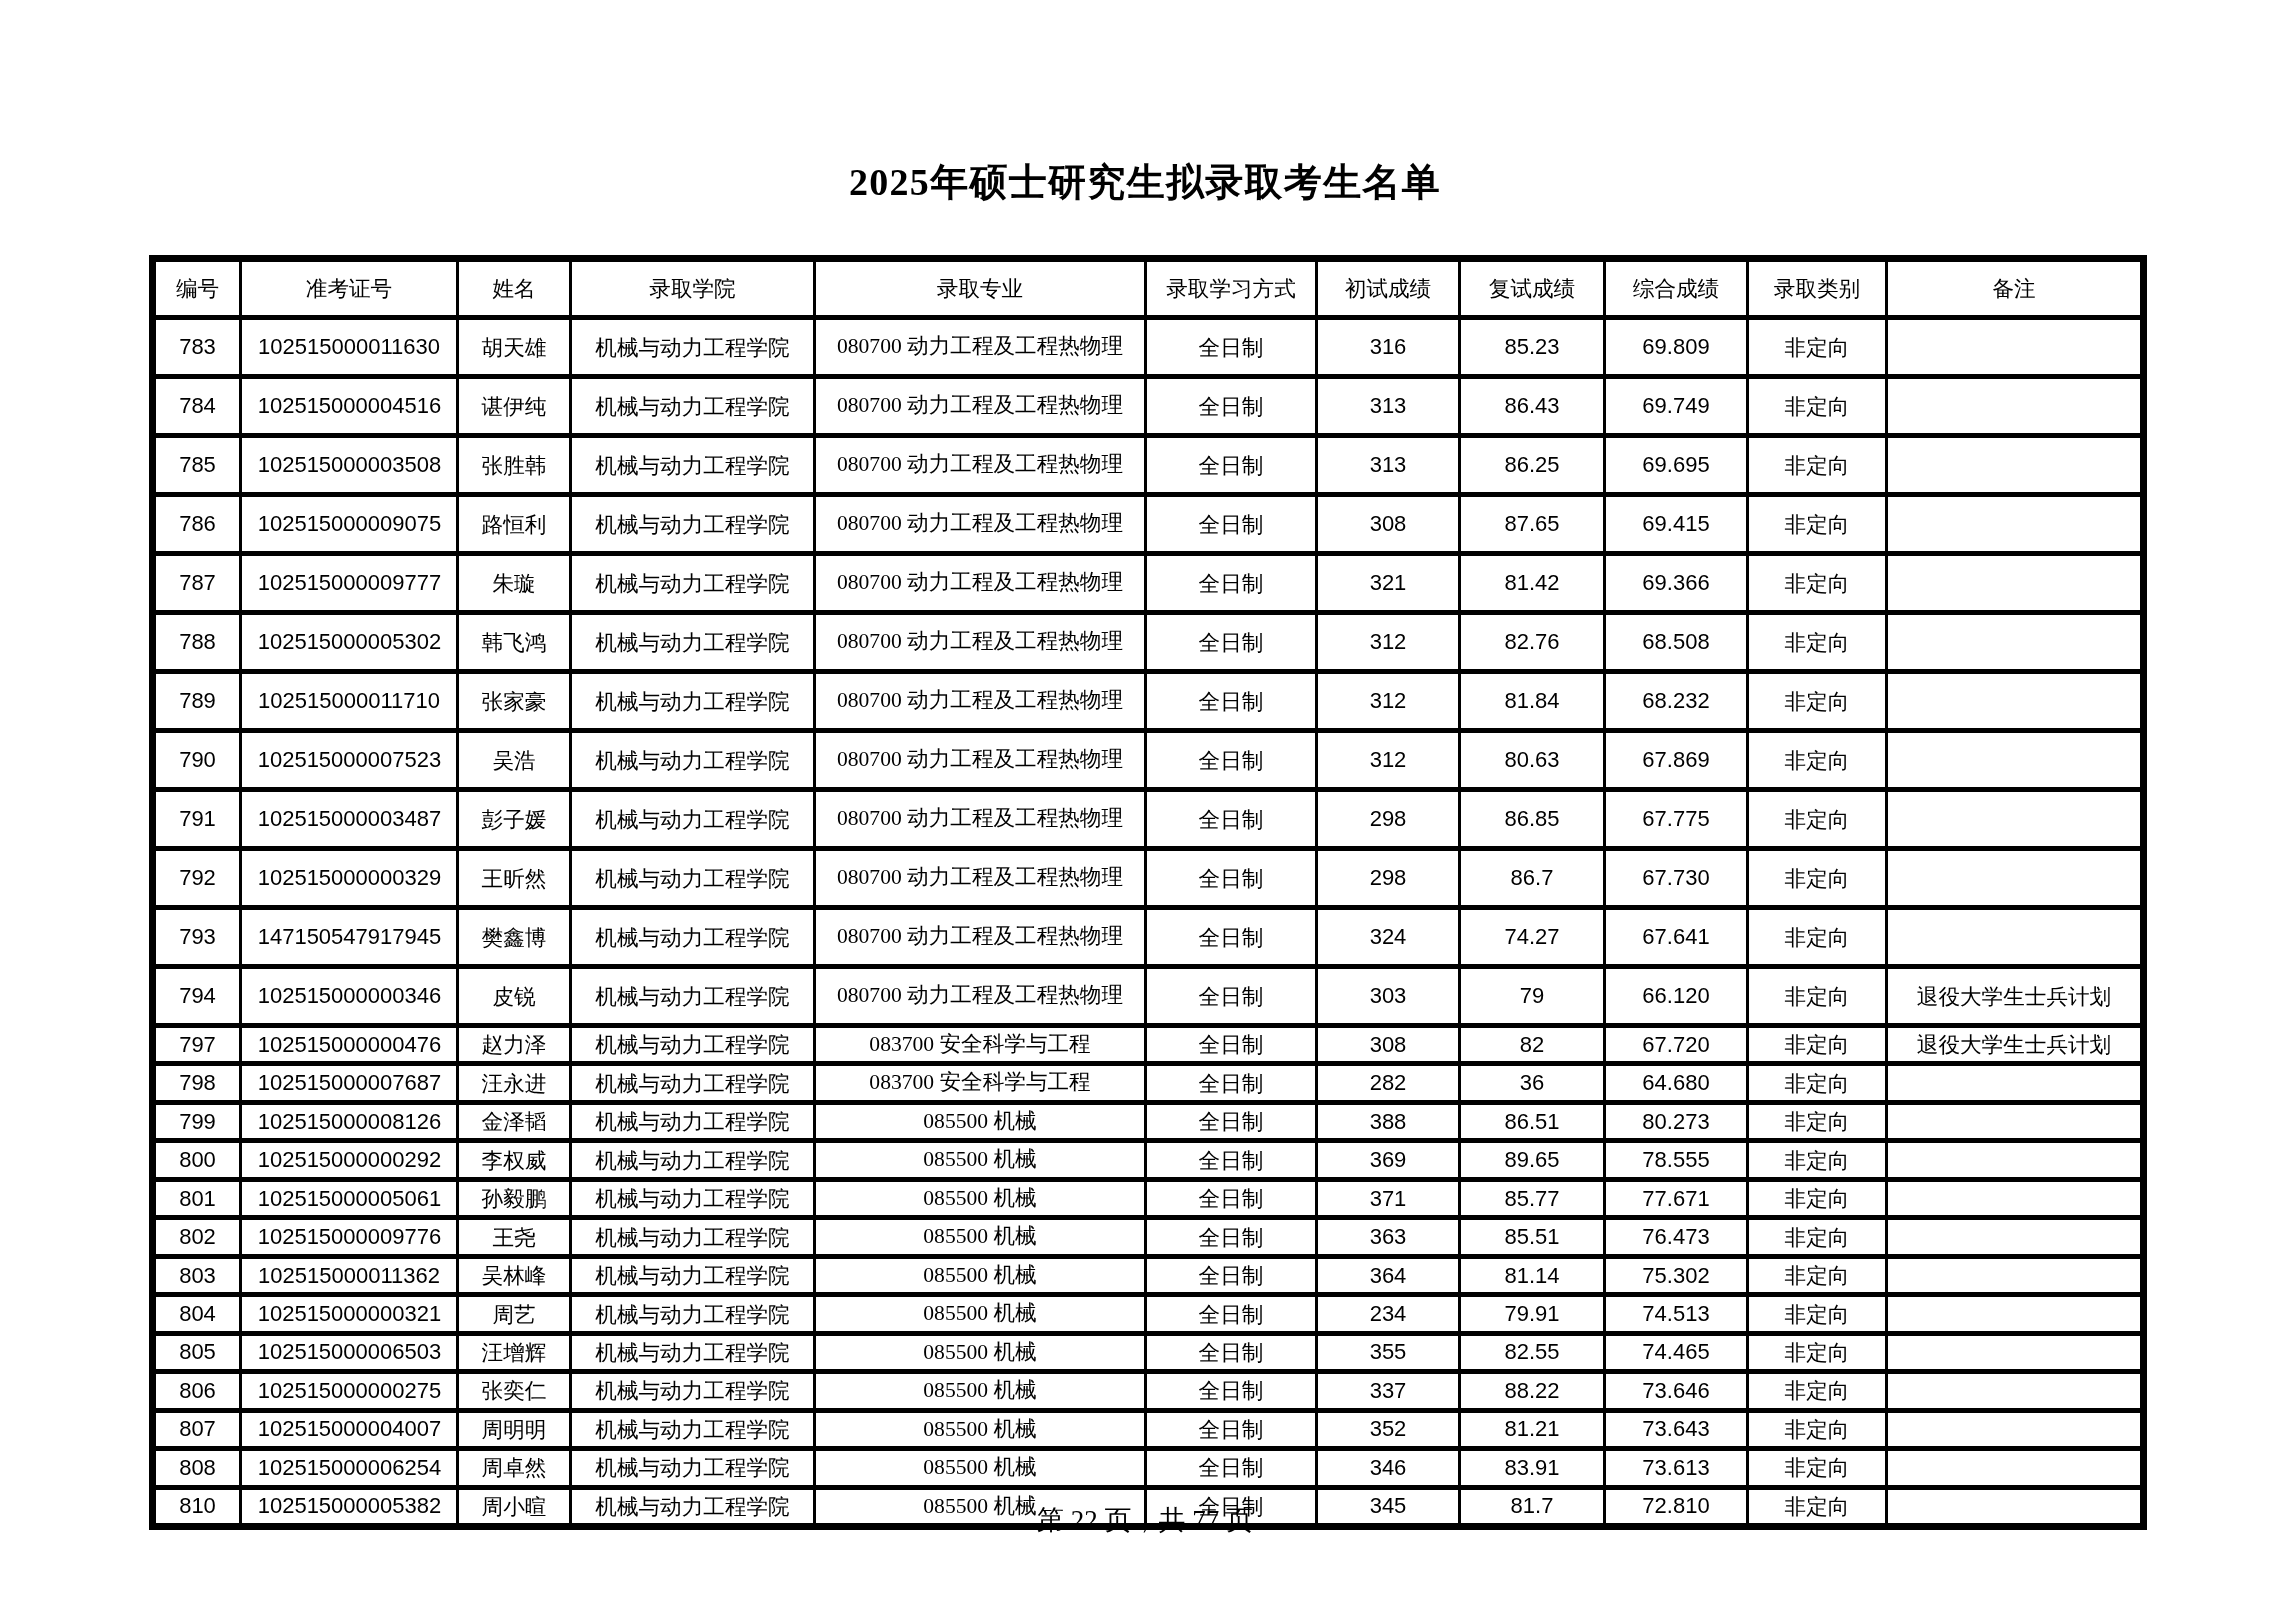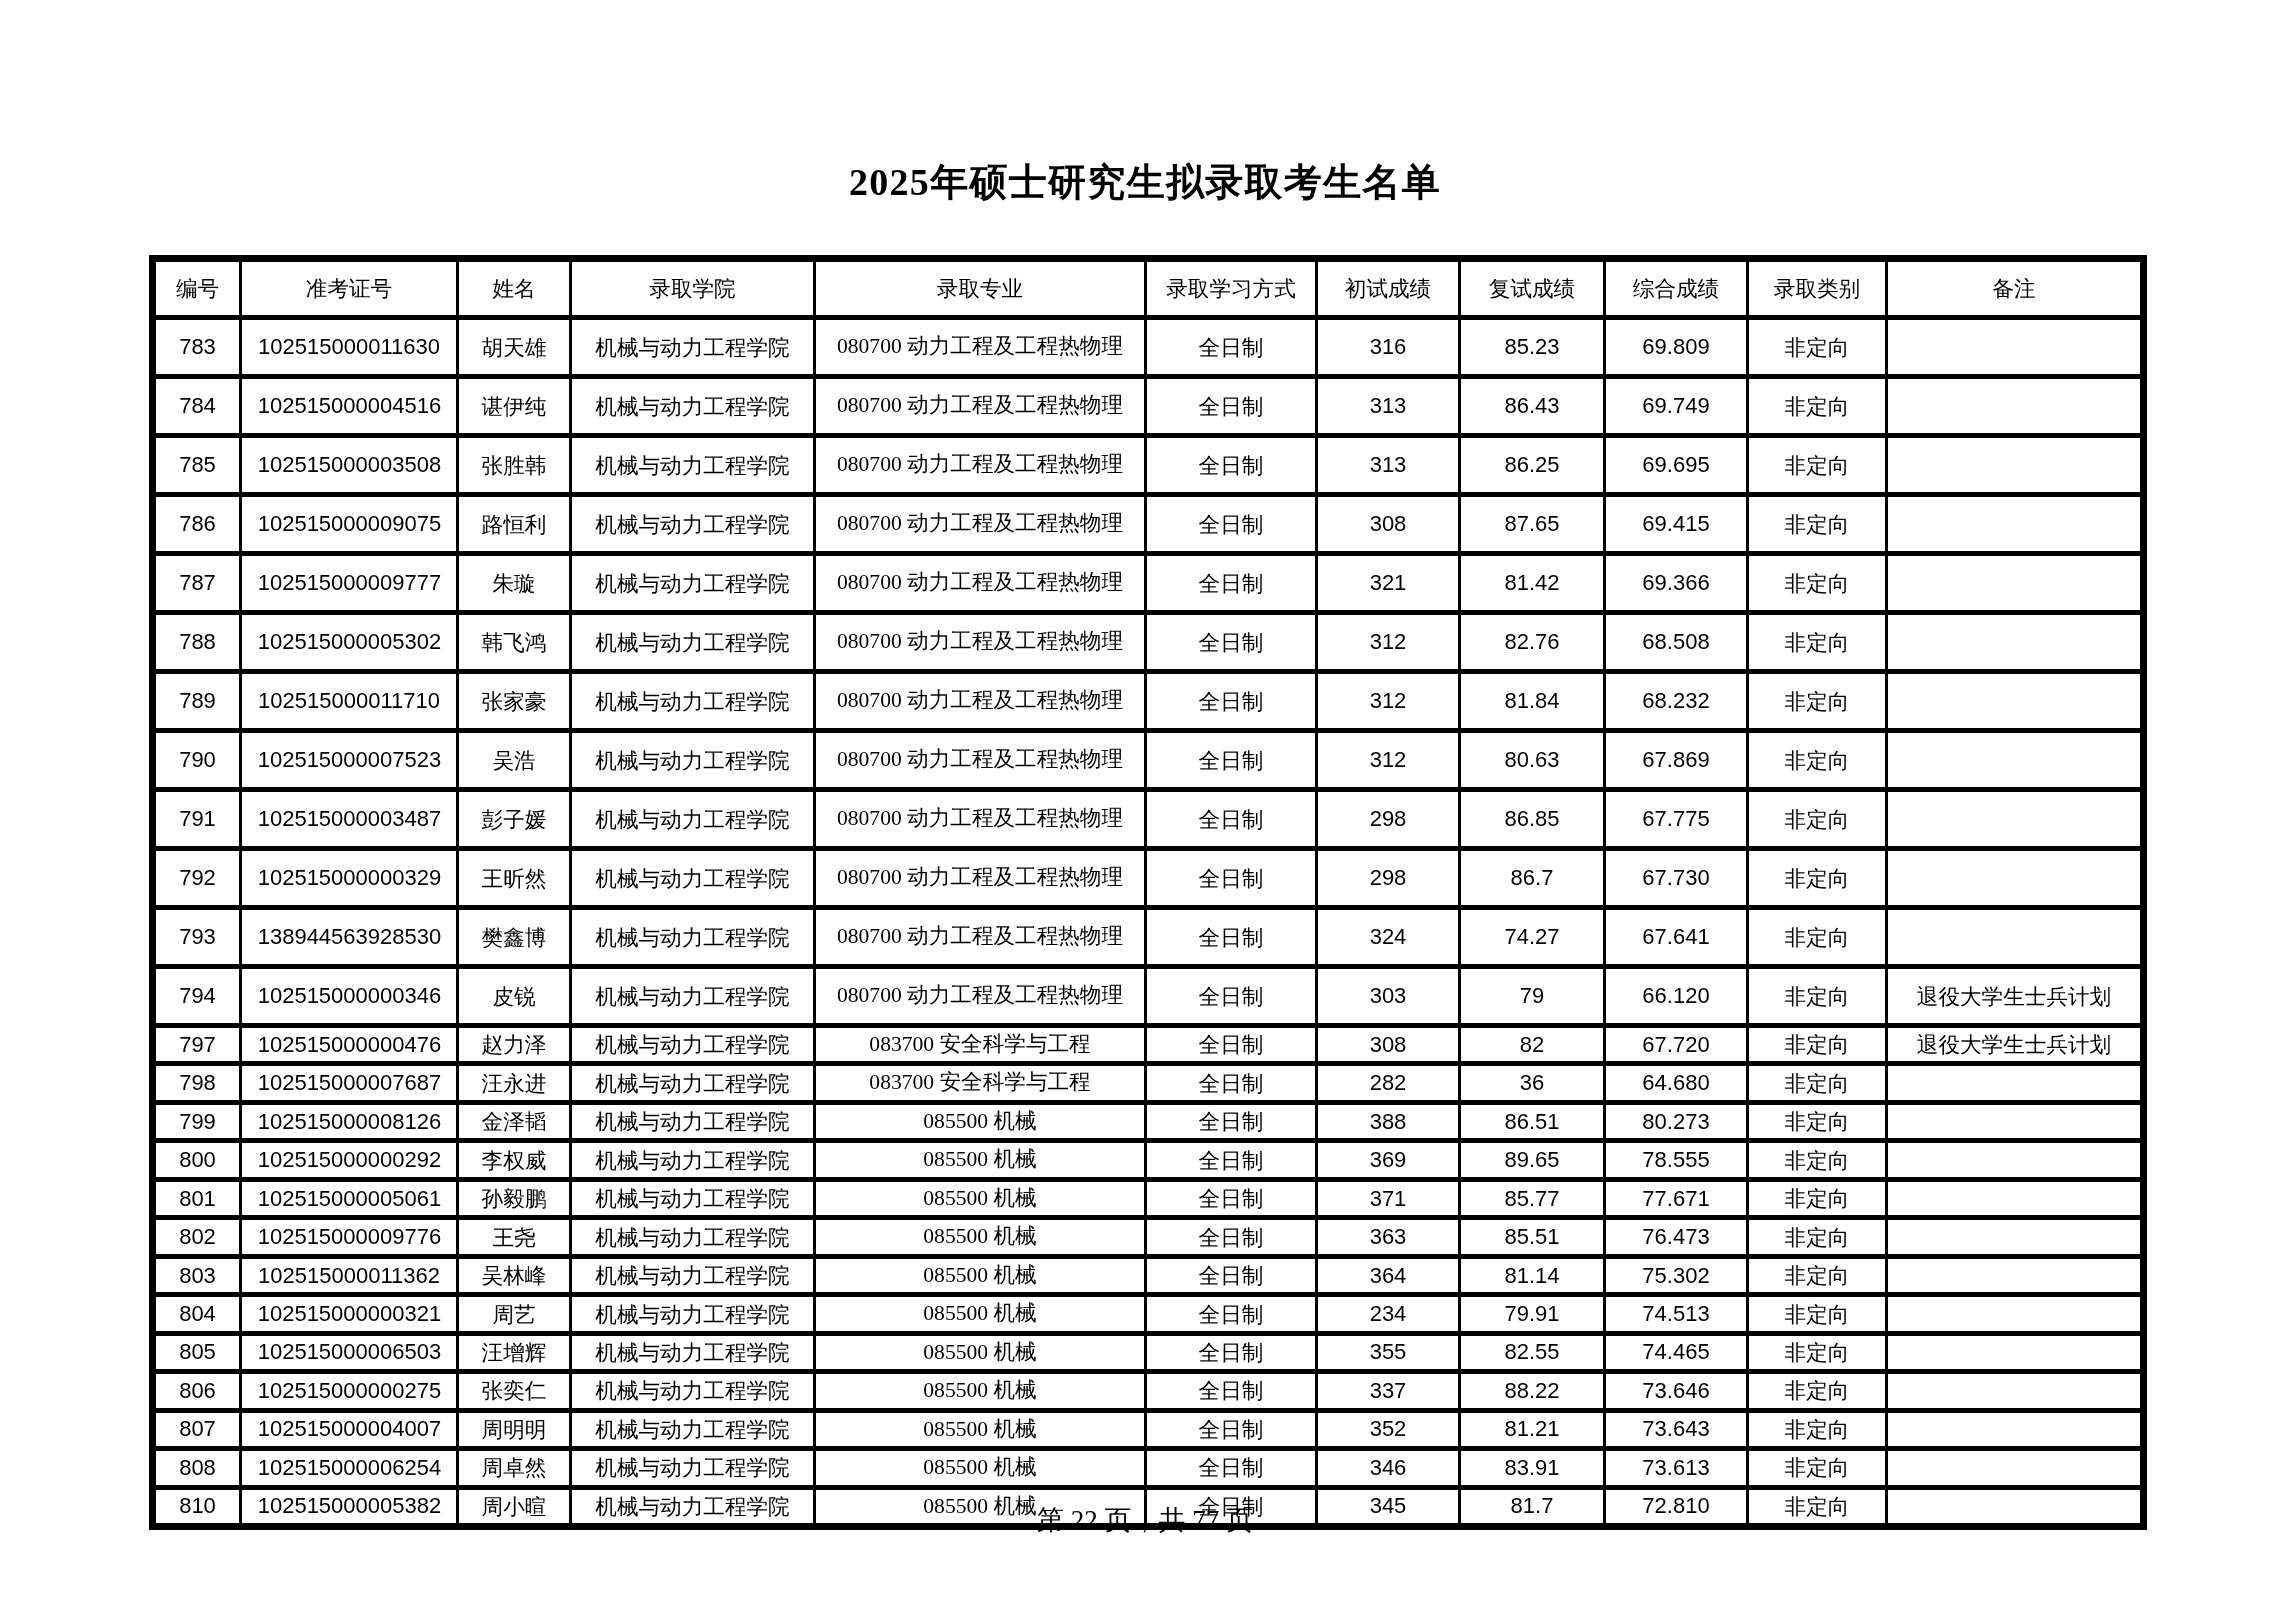--- a/index.html
+++ b/index.html
@@ -236,21 +236,21 @@
       <td class="major">080700 动力工程及工程热物理</td>
       <td>全日制</td>
       <td class="num">298</td>
       <td class="num">86.7</td>
       <td class="num">67.730</td>
       <td>非定向</td>
       <td></td>
     </tr>
         <tr class="row-tall">
       <td class="num">793</td>
-      <td class="num">138944563928530</td>
+      <td class="num">147150547917945</td>
       <td>樊鑫博</td>
       <td>机械与动力工程学院</td>
       <td class="major">080700 动力工程及工程热物理</td>
       <td>全日制</td>
       <td class="num">324</td>
       <td class="num">74.27</td>
       <td class="num">67.641</td>
       <td>非定向</td>
       <td></td>
     </tr>

